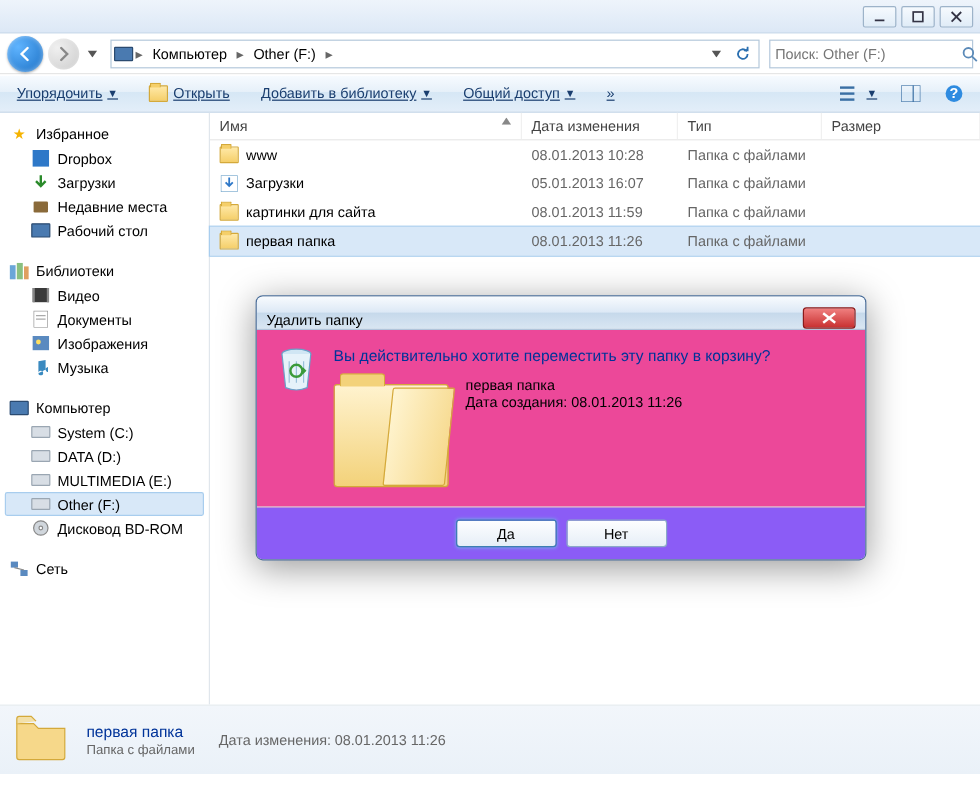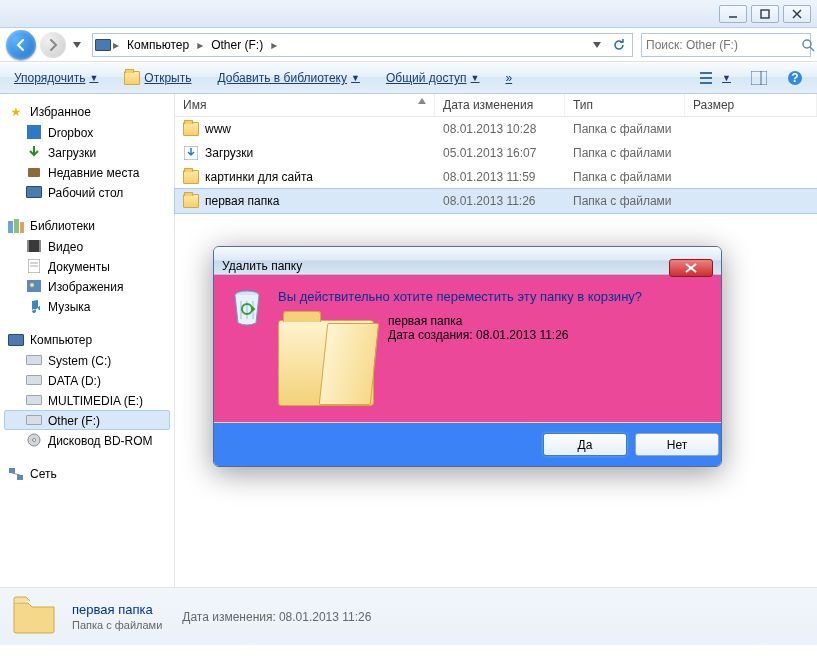--- a/index.html
+++ b/index.html
@@ -54,27 +54,27 @@
 .details { height:58px; border-top:1px solid #e0e6ec; background:linear-gradient(#f2f6fb,#eaf1f8); display:flex; align-items:center; padding:6px 12px; gap:16px;}
 .details .big-ico{width:44px;height:44px;}
 .det-text { display:flex; flex-direction:column; gap:2px;}
 .det-name { font-size:13px; color:#003399;}
 .det-sub { color:#666; font-size:11px;}
 .det-meta { color:#666; font-size:11px; margin-left:4px;}
 
 
 .overlay { position:absolute; inset:0; }
 .dialog { position:absolute; left:213px; top:246px; width:509px; background:#f0f0f0; border:1px solid #4b6f9b; border-radius:6px; box-shadow:0 6px 30px rgba(0,0,0,.4); overflow:hidden;}
-.dlg-title { height:28px; background:linear-gradient(#f8fbfe,#dde9f6 48%,#c6d9eb 52%,#d9e6f2); display:flex; align-items:flex-start; padding:12px 8px; color:#000; border-bottom:1px solid #b0c4da;}
+.dlg-title { height:28px; background:linear-gradient(#f8fbfe,#dde9f6 48%,#c6d9eb 52%,#d9e6f2); display:flex; align-items:flex-end; padding:0 8px; color:#000; border-bottom:1px solid #b0c4da;}
 .dlg-close { margin-left:auto; width:44px; height:18px; background:linear-gradient(#f08080,#c83030); border:1px solid #8b1a1a; border-radius:3px; display:flex; align-items:center; justify-content:center; cursor:pointer;}
 .dlg-body { padding:14px 16px 16px; display:flex; gap:14px; background:#ec4899; border-bottom:1px solid #ddd;}
 .dlg-left { display:flex; flex-direction:column; align-items:center; gap:4px;}
 .dlg-text { flex:1; }
 .dlg-q { color:#003399; margin-bottom:10px; font-size:13px;}
-.dlg-btns { padding:10px 2px; display:flex; justify-content:flex-end; gap:8px; background:#3b82f6;}
+.dlg-btns { padding:10px 2px; display:flex; justify-content:center; gap:8px; background:#8b5cf6;}
 .dlg-btn { min-width:84px; height:23px; border:1px solid #8aa8c8; border-radius:3px; background:linear-gradient(#fdfeff,#e6eef7); cursor:pointer; font-size:12px;}
 .dlg-btn.primary { border-color:#3c7fb1; box-shadow:0 0 3px #6fb7e8;}
 
 
 .folder-ico { width:16px; height:14px; background:linear-gradient(#ffe9a8,#f5cf6a); border:1px solid #d4a93a; border-radius:1px; position:relative;}
 .folder-ico:before{content:""; position:absolute; top:-3px; left:0; width:7px; height:3px; background:#f5cf6a; border:1px solid #d4a93a; border-bottom:none; border-radius:1px 1px 0 0;}
 .big-folder { width:96px; height:86px; background:linear-gradient(#fff3cf,#f3d27a); border:1px solid #d4a93a; border-radius:3px; position:relative; margin-top:6px;}
 .big-folder:before{content:"";position:absolute;top:-10px;left:4px;width:36px;height:10px;background:#f3d27a;border:1px solid #d4a93a;border-bottom:none;border-radius:3px 3px 0 0;}
 .big-folder:after{content:"";position:absolute;bottom:0;right:-2px;width:50px;height:80px;background:linear-gradient(100deg,#fff5d2,#f6d88a);border:1px solid #d4a93a;border-radius:2px;transform:skewX(-6deg);}
 .bin-ico{width:34px;height:38px;}

